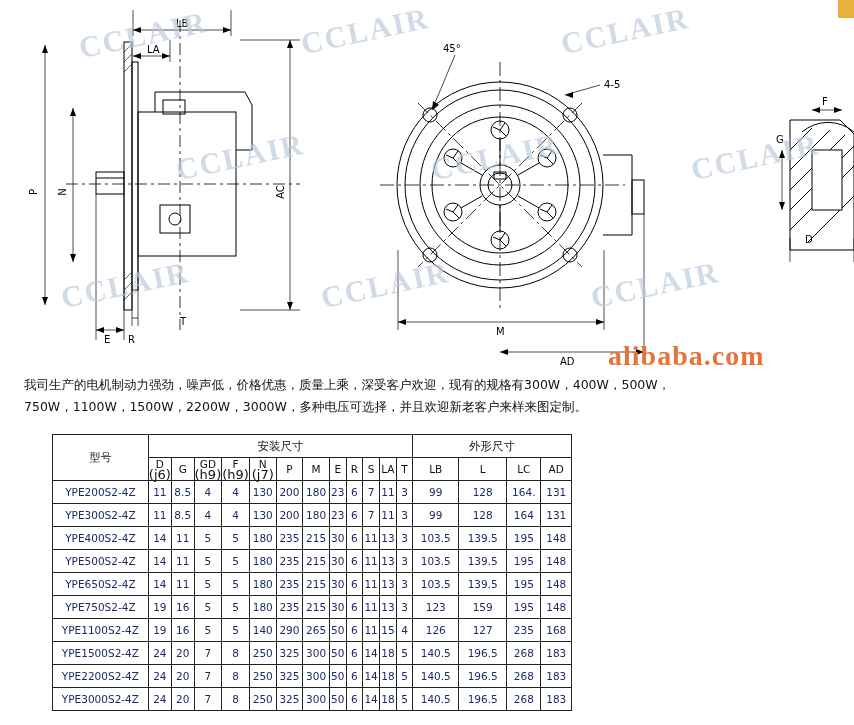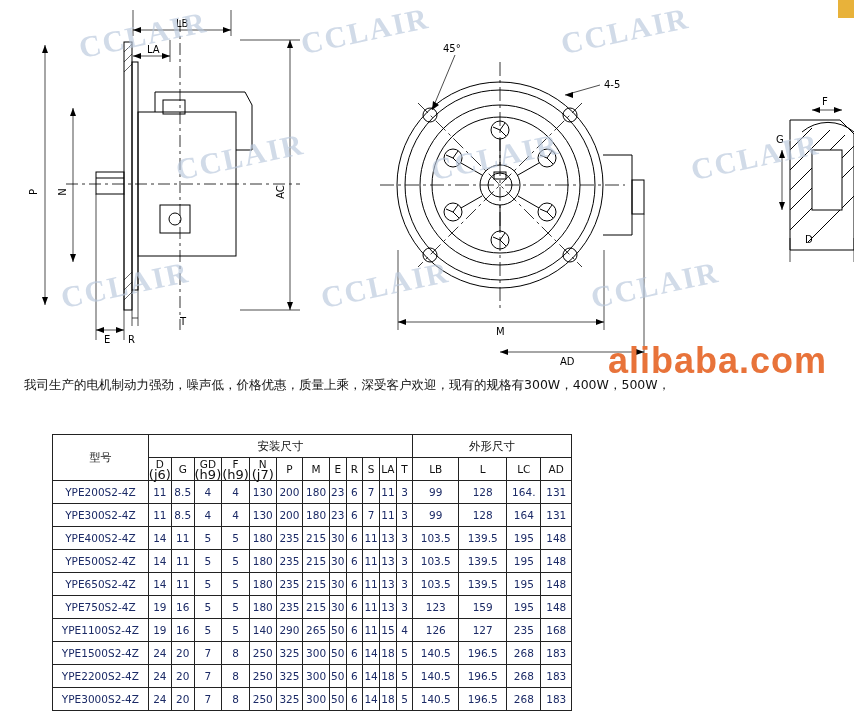--- a/index.html
+++ b/index.html
@@ -47,23 +47,23 @@
   .wm5 { left: 430px; top: 140px; transform: rotate(-12deg); }
   .wm6 { left: 690px; top: 140px; transform: rotate(-12deg); }
   .wm7 { left: 60px;  top: 268px; transform: rotate(-12deg); }
   .wm8 { left: 320px; top: 268px; transform: rotate(-12deg); }
   .wm9 { left: 590px; top: 268px; transform: rotate(-12deg); }
 
   .alibaba {
     position: absolute;
     left: 608px;
     top: 340px;
-    font-family: Liberation Sans, sans-serif;
+    font-family: Liberation Serif, serif;
     font-weight: bold;
-    font-size: 36px;
+    font-size: 28px;
     color: #e8733a;
     letter-spacing: 1px;
     white-space: nowrap;
     pointer-events: none;
   }
   .rightbar {
     position: absolute;
     right: 0; top: 0;
     width: 16px; height: 18px;
     background: #e8b23a;
@@ -309,20 +309,21 @@
     <div class="wm big wm7">CCLAIR</div>
     <div class="wm big wm8">CCLAIR</div>
     <div class="wm big wm9">CCLAIR</div>
     <div class="rightbar"></div>
   </div>
 
   <div class="alibaba">alibaba.com</div>
 
   <div class="desc">
     <div>我司生产的电机制动力强劲，噪声低，价格优惠，质量上乘，深受客户欢迎，现有的规格有300W，400W，500W，</div>
+    <div>750W，1100W，1500W，2200W，3000W，多种电压可选择，并且欢迎新老客户来样来图定制。</div>
   </div>
 
   <div class="table-wrap">
     <table class="spec">
       <thead>
         <tr>
           <th rowspan="2" class="modelcell">型号</th>
           <th colspan="12" class="grp">安装尺寸</th>
           <th colspan="4" class="grp">外形尺寸</th>
         </tr>

